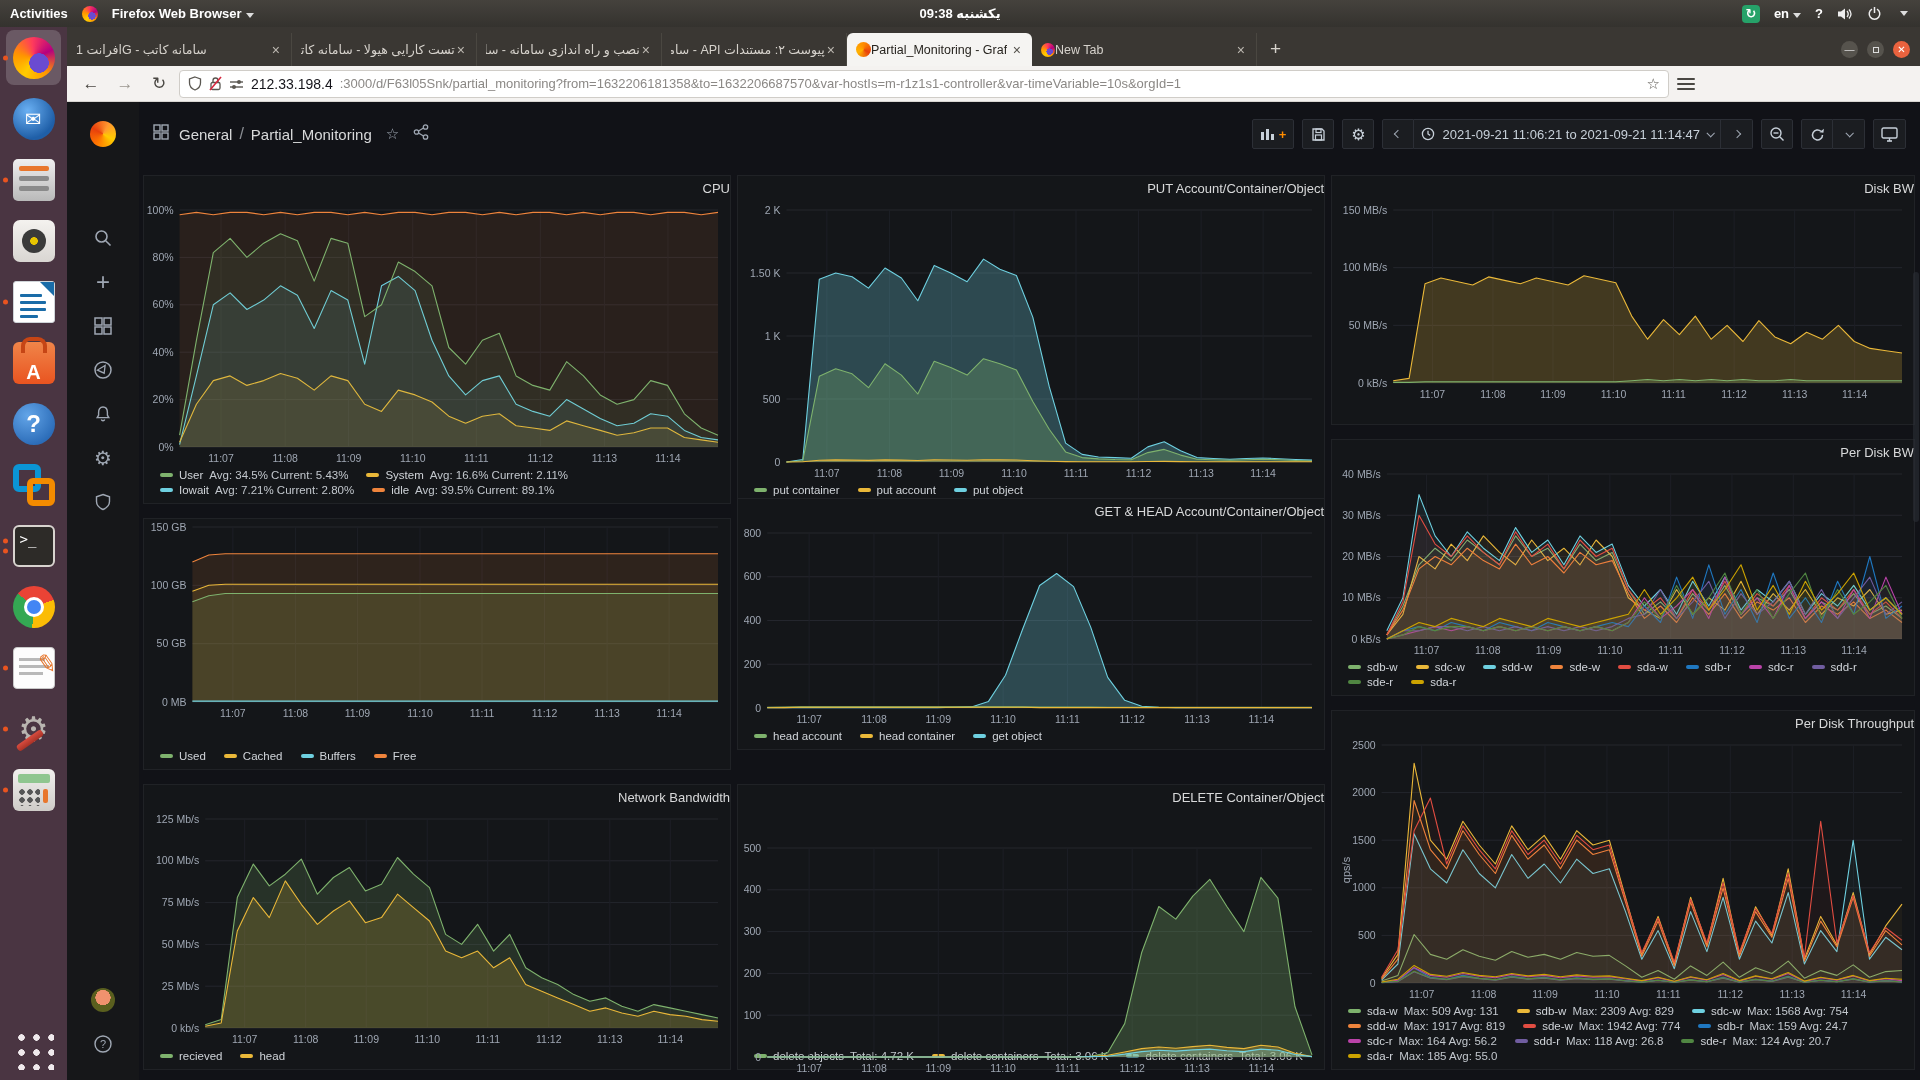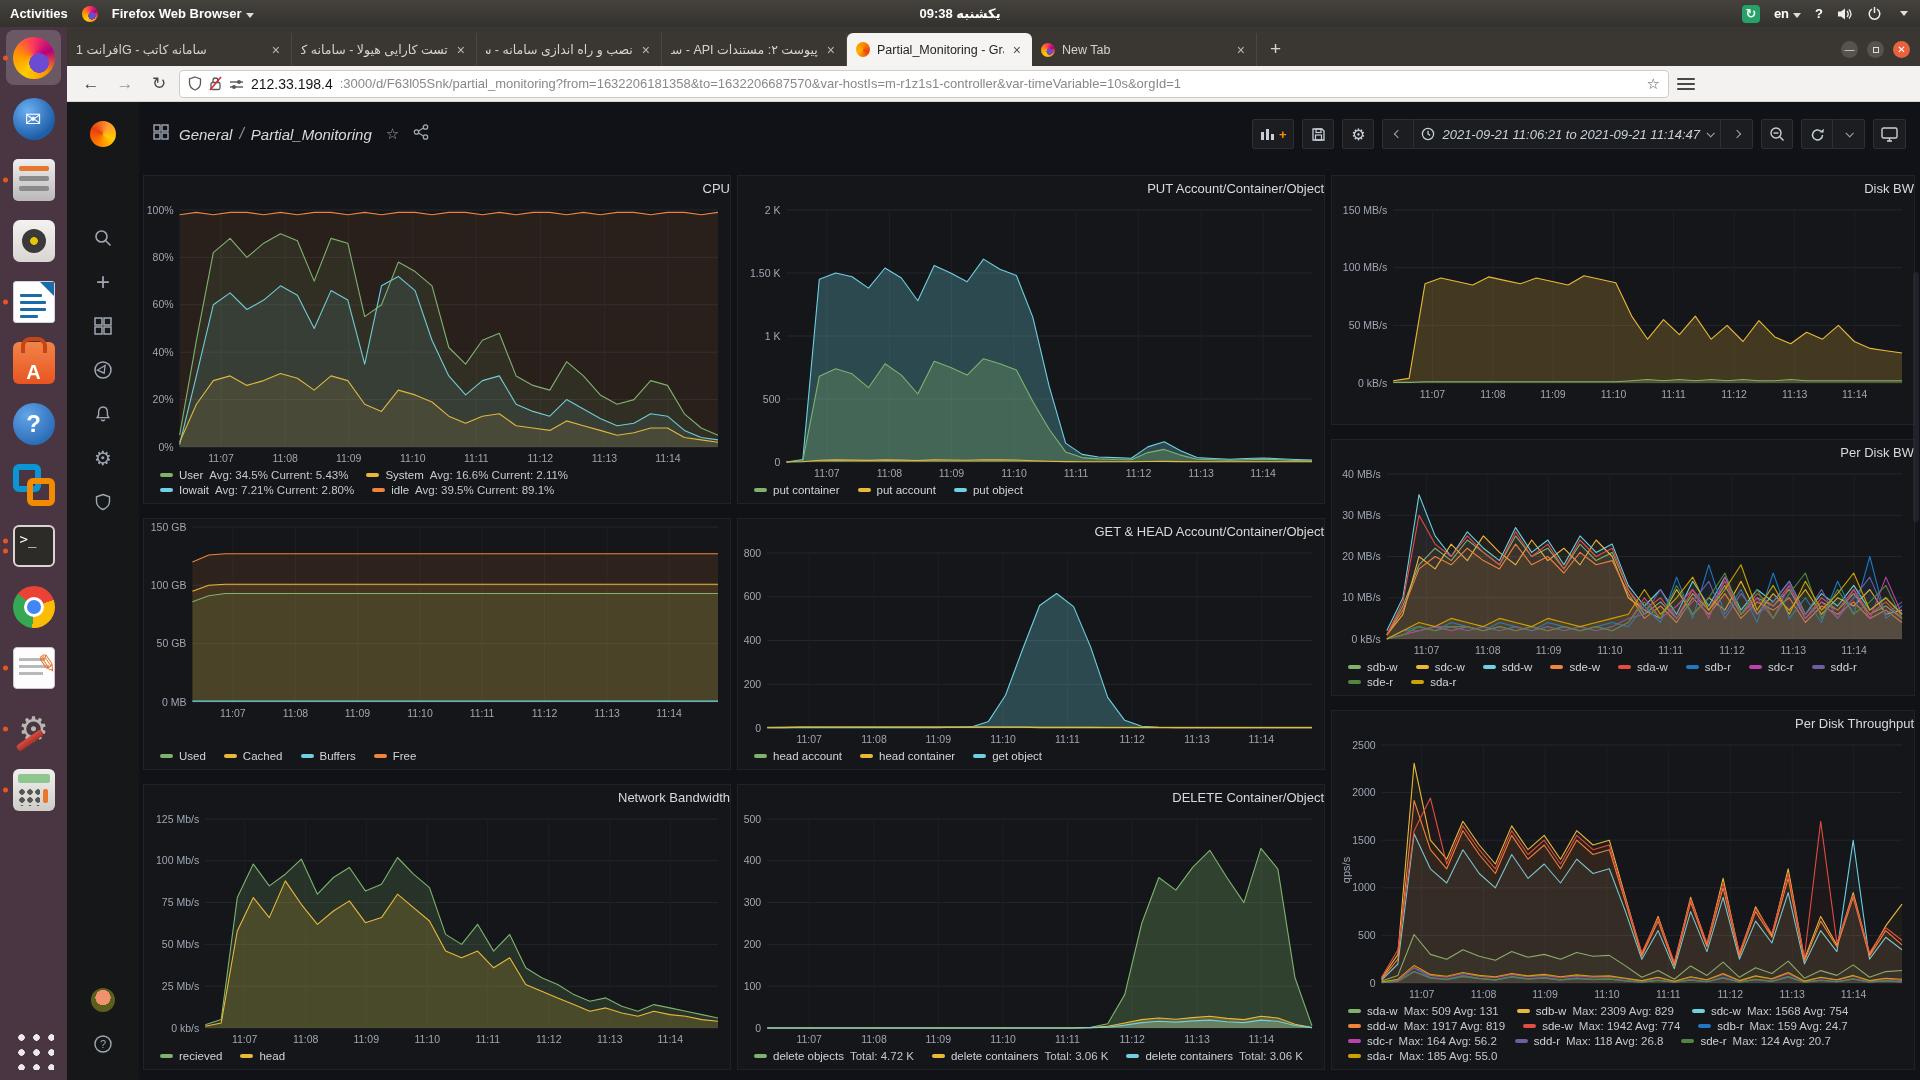--- a/index.html
+++ b/index.html
@@ -61,21 +61,21 @@
   .dk-tweaks b { position:absolute; left:2px; bottom:6px; width:30px; height:7px; background:linear-gradient(#d84c3f,#a83226); border-radius:3px; transform:rotate(-35deg); }
   .dk-calc { background:linear-gradient(#f2f0ee,#cfccc8); border-radius:6px; }
   .dk-calc i { position:absolute; left:5px; right:5px; top:5px; height:9px; background:#8fc68f; border-radius:2px; }
   .dk-calc u { position:absolute; left:5px; top:19px; width:22px; height:18px;
     background:radial-gradient(circle,#555 2.5px,transparent 3px) 0 0/8px 8px; }
   .dk-calc b { position:absolute; right:7px; top:20px; width:5px; height:14px; background:#e8762c; border-radius:2px; }
   .dk-showapps { background:radial-gradient(circle,#efe9ec 3px,transparent 3.5px) 0 0/15px 15px; width:40px; height:40px; }
 
   
   #tabbar { position:absolute; left:67px; top:27px; width:1853px; height:39px; background:#3a3733; display:flex; align-items:flex-end; z-index:30; }
-  .tab { height:33px; margin-top:6px; display:flex; align-items:center; gap:7px; padding:0 9px;
+  .tab { height:33px; margin-top:6px; display:flex; align-items:center; padding:0 9px;
     color:#d6d2cc; font-size:12.5px; border-right:1px solid #4a4741; max-width:225px; min-width:0; flex:0 0 auto; }
   .tab .t-title { overflow:hidden; white-space:nowrap; max-width:165px; }
   .tab .t-close { color:#bdb9b2; font-size:14px; padding:0 2px; }
   .tab.active { background:#f5f4f2; color:#27241f; border-radius:6px 6px 0 0; border-right:none; }
   .tab.active .t-close { color:#55524c; }
   .tab .fav-grafana { width:15px; height:15px; border-radius:50%;
     background:conic-gradient(#ff8c00,#e8400c,#ffb300,#ff8c00); }
   .newtab-btn { color:#d6d2cc; font-size:19px; padding:0 13px; align-self:center; margin-top:5px; }
   .win-controls { margin-left:auto; display:flex; gap:9px; align-items:center; padding-right:10px; align-self:center; margin-top:5px; }
   .wc { width:17px; height:17px; border-radius:50%; background:#56534d; color:#ddd; font-size:10px; line-height:17px; text-align:center; }
@@ -94,21 +94,21 @@
 
   
   #gsidebar { position:absolute; left:67px; top:102px; width:72px; height:978px; background:#161719; z-index:20; }
   .gs-item { width:72px; height:44px; display:flex; align-items:center; justify-content:center; color:#9fa7b3; }
   .gs-logo { margin:10px 0 60px; }
   .gs-logo .blob { width:26px; height:26px; border-radius:50%;
     background:conic-gradient(from 120deg,#ffcc00,#ff7800,#e8400c,#ff9830,#ffcc00); }
   .gs-bottom { position:absolute; bottom:14px; left:0; width:72px; }
   .gs-avatar { width:24px; height:24px; border-radius:50%; background:radial-gradient(circle at 50% 40%,#f0926e 0 40%,#5a5f1e 41%); }
   #gmain { position:absolute; left:139px; top:102px; width:1781px; height:978px; background:#111217; }
-  #gheader { position:absolute; left:0; top:0; width:100%; height:64px; display:flex; align-items:center; padding:0 14px; color:#d8d9da;font-style:italic; }
+  #gheader { position:absolute; left:0; top:0; width:100%; height:64px; display:flex; align-items:center; padding:0 14px; color:#d8d9da; }
   #gheader .bc-grid { color:#9fa7b3; margin-right:10px; }
   #gheader .bc-text { font-size:15px; }
   #gheader .bc-sep { color:#8e9197; margin:0 7px; }
   #gheader .hd-star { color:#9fa7b3; font-size:15px; margin-left:14px; }
   #gheader .hd-share { margin-left:14px; }
   .gtoolbar { margin-left:auto; display:flex; align-items:center; gap:8px; }
   .gbtn { height:30px; min-width:32px; background:#1b1d21; border:1px solid #2c2f36; border-radius:2px;
     display:flex; align-items:center; justify-content:center; color:#c7d0d9; font-size:13px; padding:0 7px; gap:7px; }
   .gbtn .plus-orange { color:#ff8c00; font-weight:bold; margin-left:-4px; }
   .tgroup { display:flex; align-items:center; }
@@ -650,21 +650,21 @@
           <span class="lg-item">
             <span class="swatch" style="background:#6ED0E0"></span>
             <span>Buffers</span>
           </span>
           <span class="lg-item">
             <span class="swatch" style="background:#EF843C"></span>
             <span>Free</span>
           </span>
         </div>
       </div>
-    <div class="panel" style="left:598px; top:416px; width:588px; height:252px;">
+    <div class="panel" style="left:598px; top:396px; width:588px; height:252px;">
         <div class="panel-title">GET &amp; HEAD Account/Container/Object</div>
         <div class="plot">
           <svg width="586" height="203" xmlns="http://www.w3.org/2000/svg">
             <line x1="29.200000000000003" y1="183" x2="574" y2="183" stroke="#24262d" stroke-width="1"></line>
             <text x="23.200000000000003" y="186.5" fill="#9fa7b3" font-size="10.5" text-anchor="end" font-family="Liberation Sans,sans-serif">0</text>
             <line x1="29.200000000000003" y1="139.25" x2="574" y2="139.25" stroke="#24262d" stroke-width="1"></line>
             <text x="23.200000000000003" y="142.75" fill="#9fa7b3" font-size="10.5" text-anchor="end" font-family="Liberation Sans,sans-serif">200</text>
             <line x1="29.200000000000003" y1="95.5" x2="574" y2="95.5" stroke="#24262d" stroke-width="1"></line>
             <text x="23.200000000000003" y="99" fill="#9fa7b3" font-size="10.5" text-anchor="end" font-family="Liberation Sans,sans-serif">400</text>
             <line x1="29.200000000000003" y1="51.75" x2="574" y2="51.75" stroke="#24262d" stroke-width="1"></line>
@@ -847,21 +847,21 @@
           <span class="lg-item">
             <span class="swatch" style="background:#7EB26D"></span>
             <span>recieved</span>
           </span>
           <span class="lg-item">
             <span class="swatch" style="background:#EAB839"></span>
             <span>head</span>
           </span>
         </div>
       </div>
-    <div class="panel" style="left:598px; top:682px; width:588px; height:286px;">
+    <div class="panel" style="left:598px; top:682px; width:588px; height:286px;gap:29px;">
         <div class="panel-title">DELETE Container/Object</div>
         <div class="plot">
           <svg width="586" height="237" xmlns="http://www.w3.org/2000/svg">
             <line x1="29.200000000000003" y1="217" x2="574" y2="217" stroke="#24262d" stroke-width="1"></line>
             <text x="23.200000000000003" y="220.5" fill="#9fa7b3" font-size="10.5" text-anchor="end" font-family="Liberation Sans,sans-serif">0</text>
             <line x1="29.200000000000003" y1="175.2" x2="574" y2="175.2" stroke="#24262d" stroke-width="1"></line>
             <text x="23.200000000000003" y="178.7" fill="#9fa7b3" font-size="10.5" text-anchor="end" font-family="Liberation Sans,sans-serif">100</text>
             <line x1="29.200000000000003" y1="133.39999999999998" x2="574" y2="133.39999999999998" stroke="#24262d" stroke-width="1"></line>
             <text x="23.200000000000003" y="136.89999999999998" fill="#9fa7b3" font-size="10.5" text-anchor="end" font-family="Liberation Sans,sans-serif">200</text>
             <line x1="29.200000000000003" y1="91.60000000000001" x2="574" y2="91.60000000000001" stroke="#24262d" stroke-width="1"></line>

